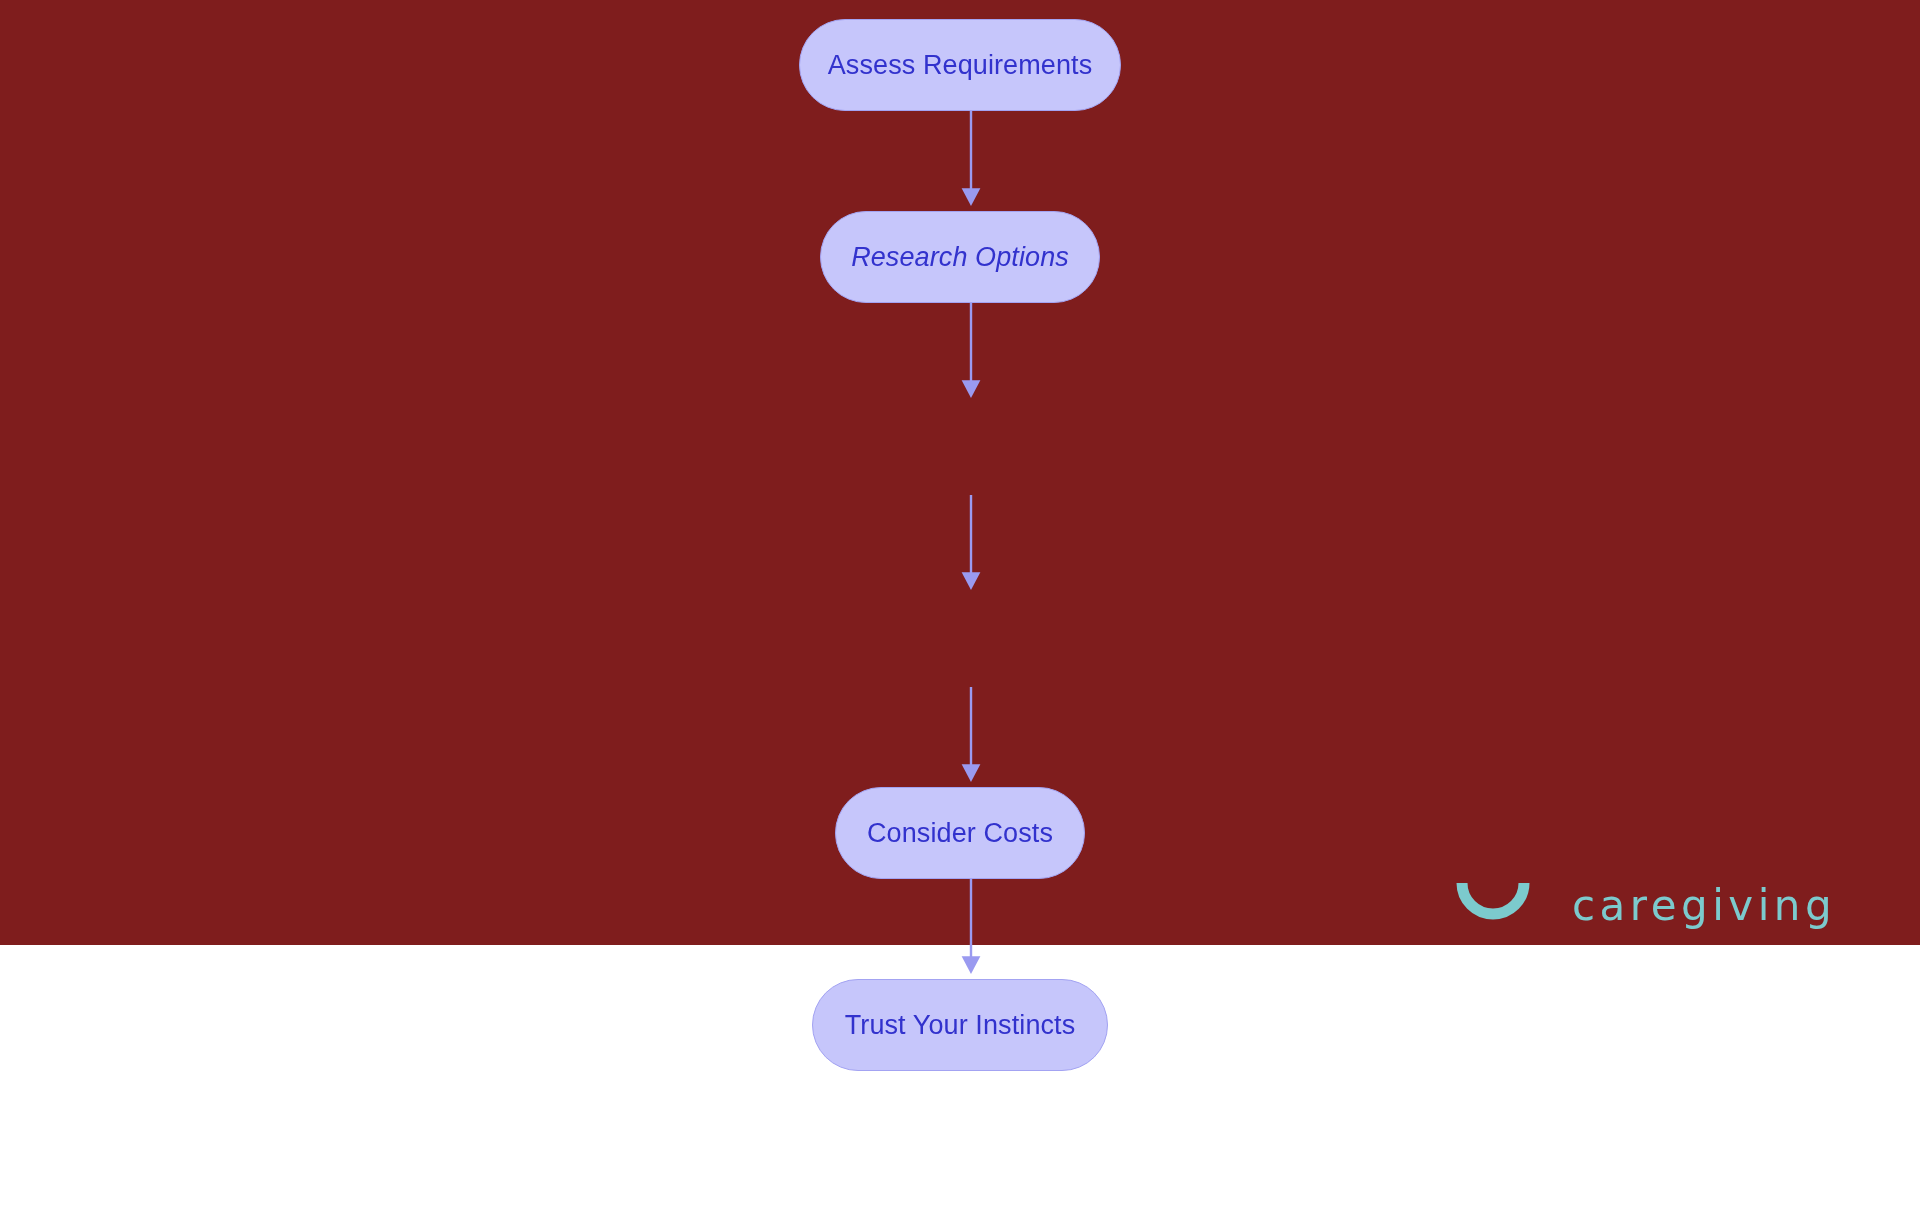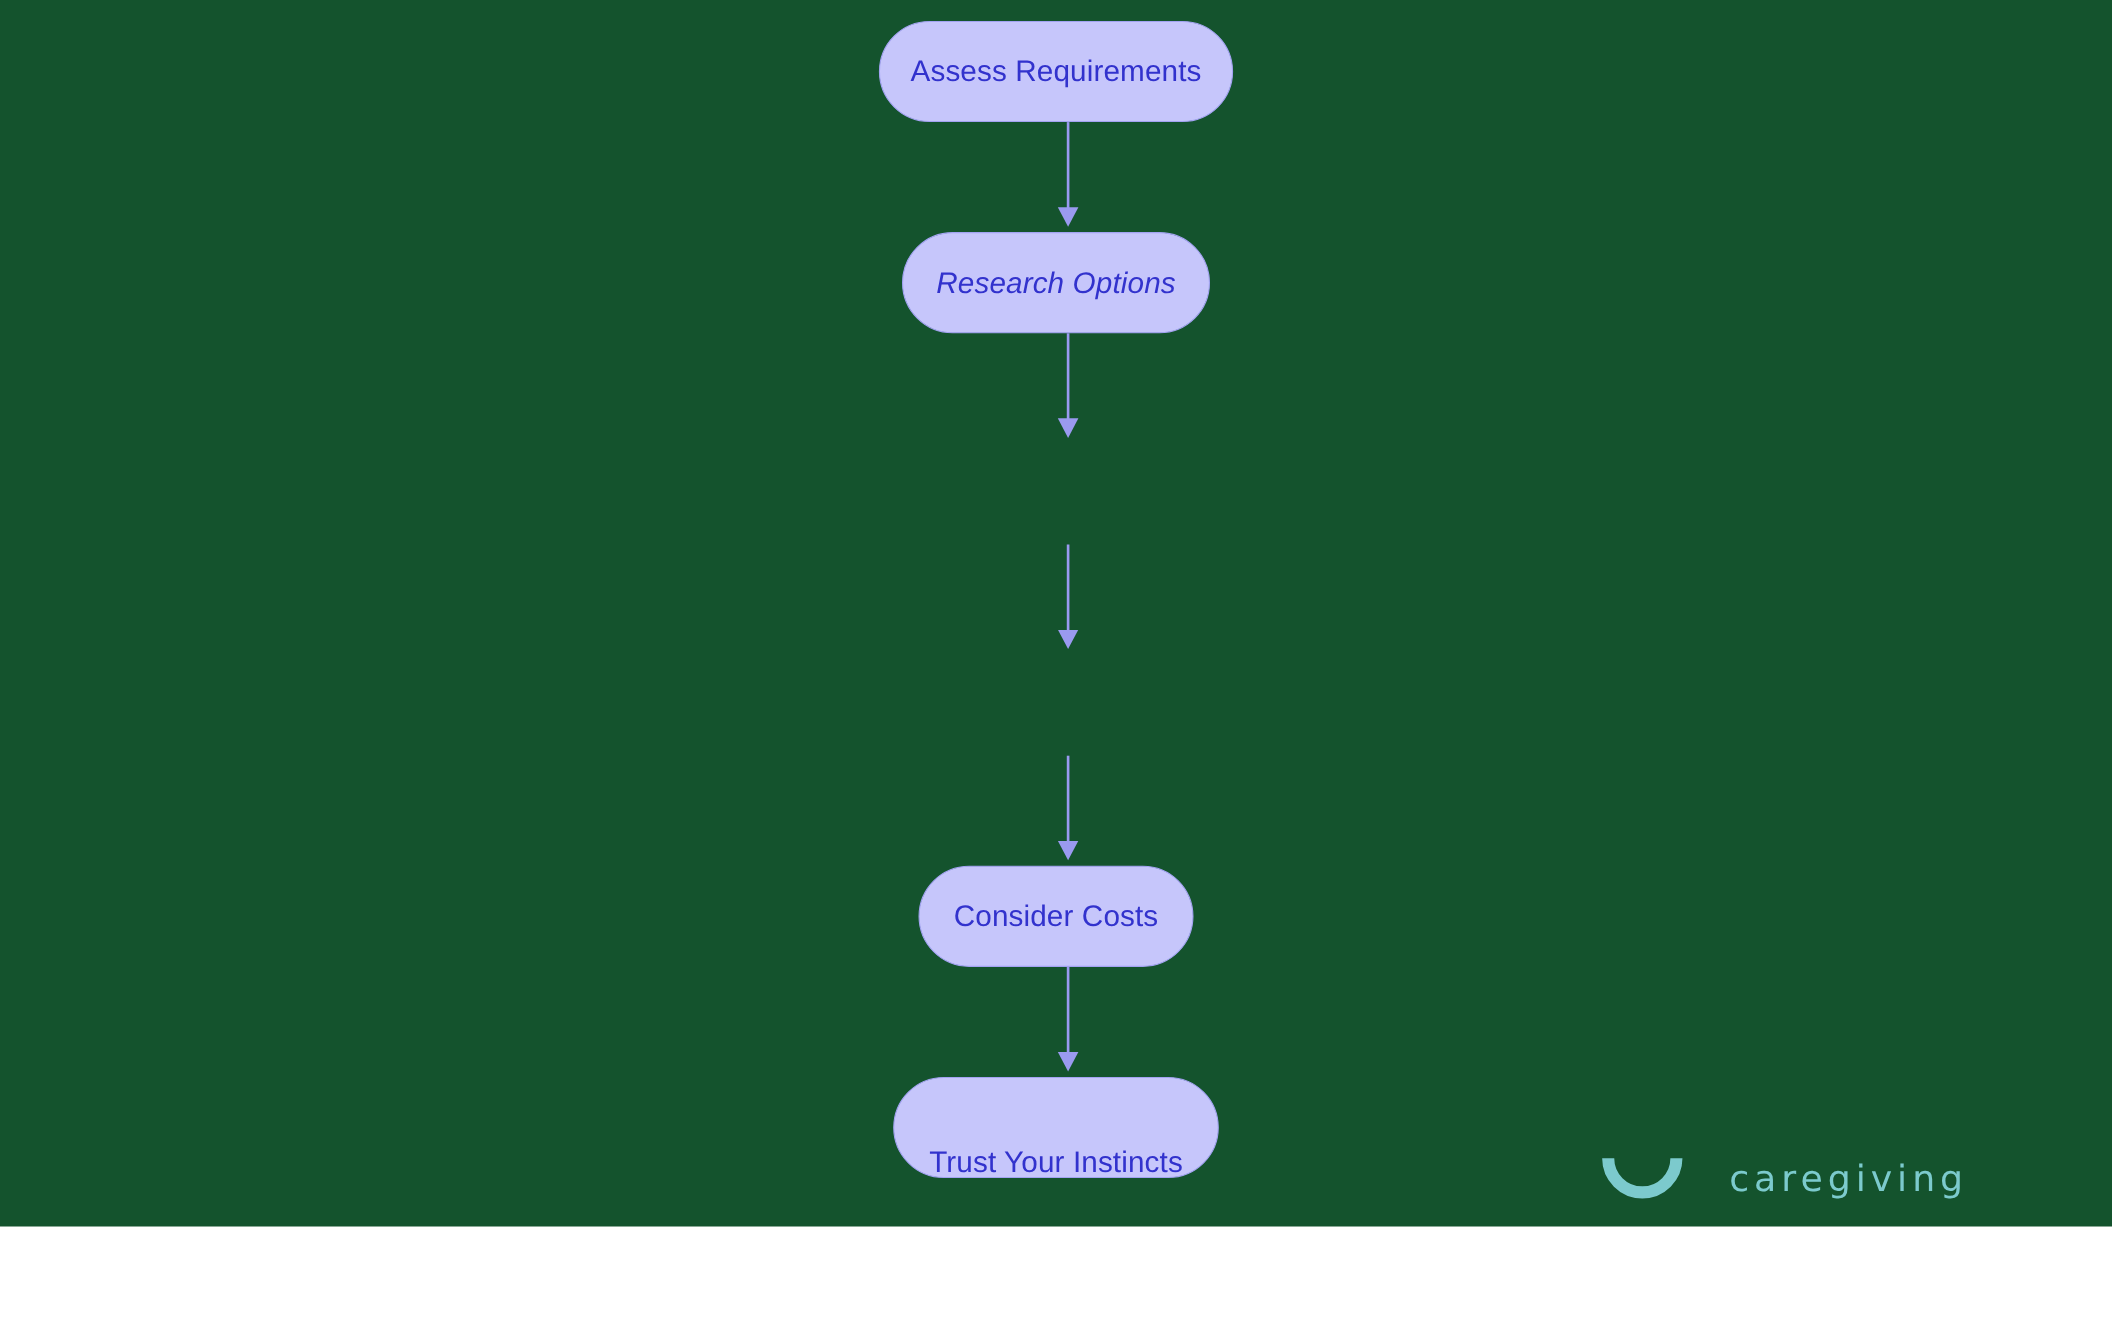--- a/index.html
+++ b/index.html
@@ -9,22 +9,22 @@
     width: 1920px;
     height: 1215px;
     background: #ffffff;
     overflow: hidden;
     font-family: "Liberation Sans", "DejaVu Sans", sans-serif;
   }
 
   #canvas {
     position: relative;
     width: 1920px;
-    height: 1115px;
-    background: #14532d;
+    height: 945px;
+    background: #7f1d1d;
   }
 
   
   #flow {
     position: absolute;
     left: 0;
     top: 0;
     width: 1920px;
     height: 1090px;
   }
@@ -93,21 +93,21 @@
     color: #ef8275;
   }
   .logo-teal {
     color: #7ccacd;
   }
   .logo-sub {
     position: absolute;
     left: 206px;
     top: 66px;
     font-family: "DejaVu Sans", sans-serif;
-    font-size: 33px;
+    font-size: 42px;
     font-weight: 400;
     letter-spacing: 4.5px;
     color: #7ccacd;
     line-height: 1;
     white-space: nowrap;
   }
   #smile {
     position: absolute;
     left: 88px;
     top: 62px;
@@ -149,21 +149,21 @@
 
 
 
     <div class="flow-row" style="top:787px;">
       <div class="node" style="width:250px;">
         <span class="node-label">Consider Costs</span>
       </div>
     </div>
 
     <div class="flow-row" style="top:979px;">
-      <div class="node" style="width:296px;align-items:flex-end;">
+      <div class="node" style="width:296px;">
         <span class="node-label">Trust Your Instincts</span>
       </div>
     </div>
 
   </div>
 
   <div id="logo">
 
     <svg id="smile" width="78" height="46" viewBox="0 0 78 46" xmlns="http://www.w3.org/2000/svg">
       <path d="M8 2 A 31 31 0 0 0 70 2" fill="none" stroke="#7ccacd" stroke-width="11" stroke-linecap="butt"></path>

